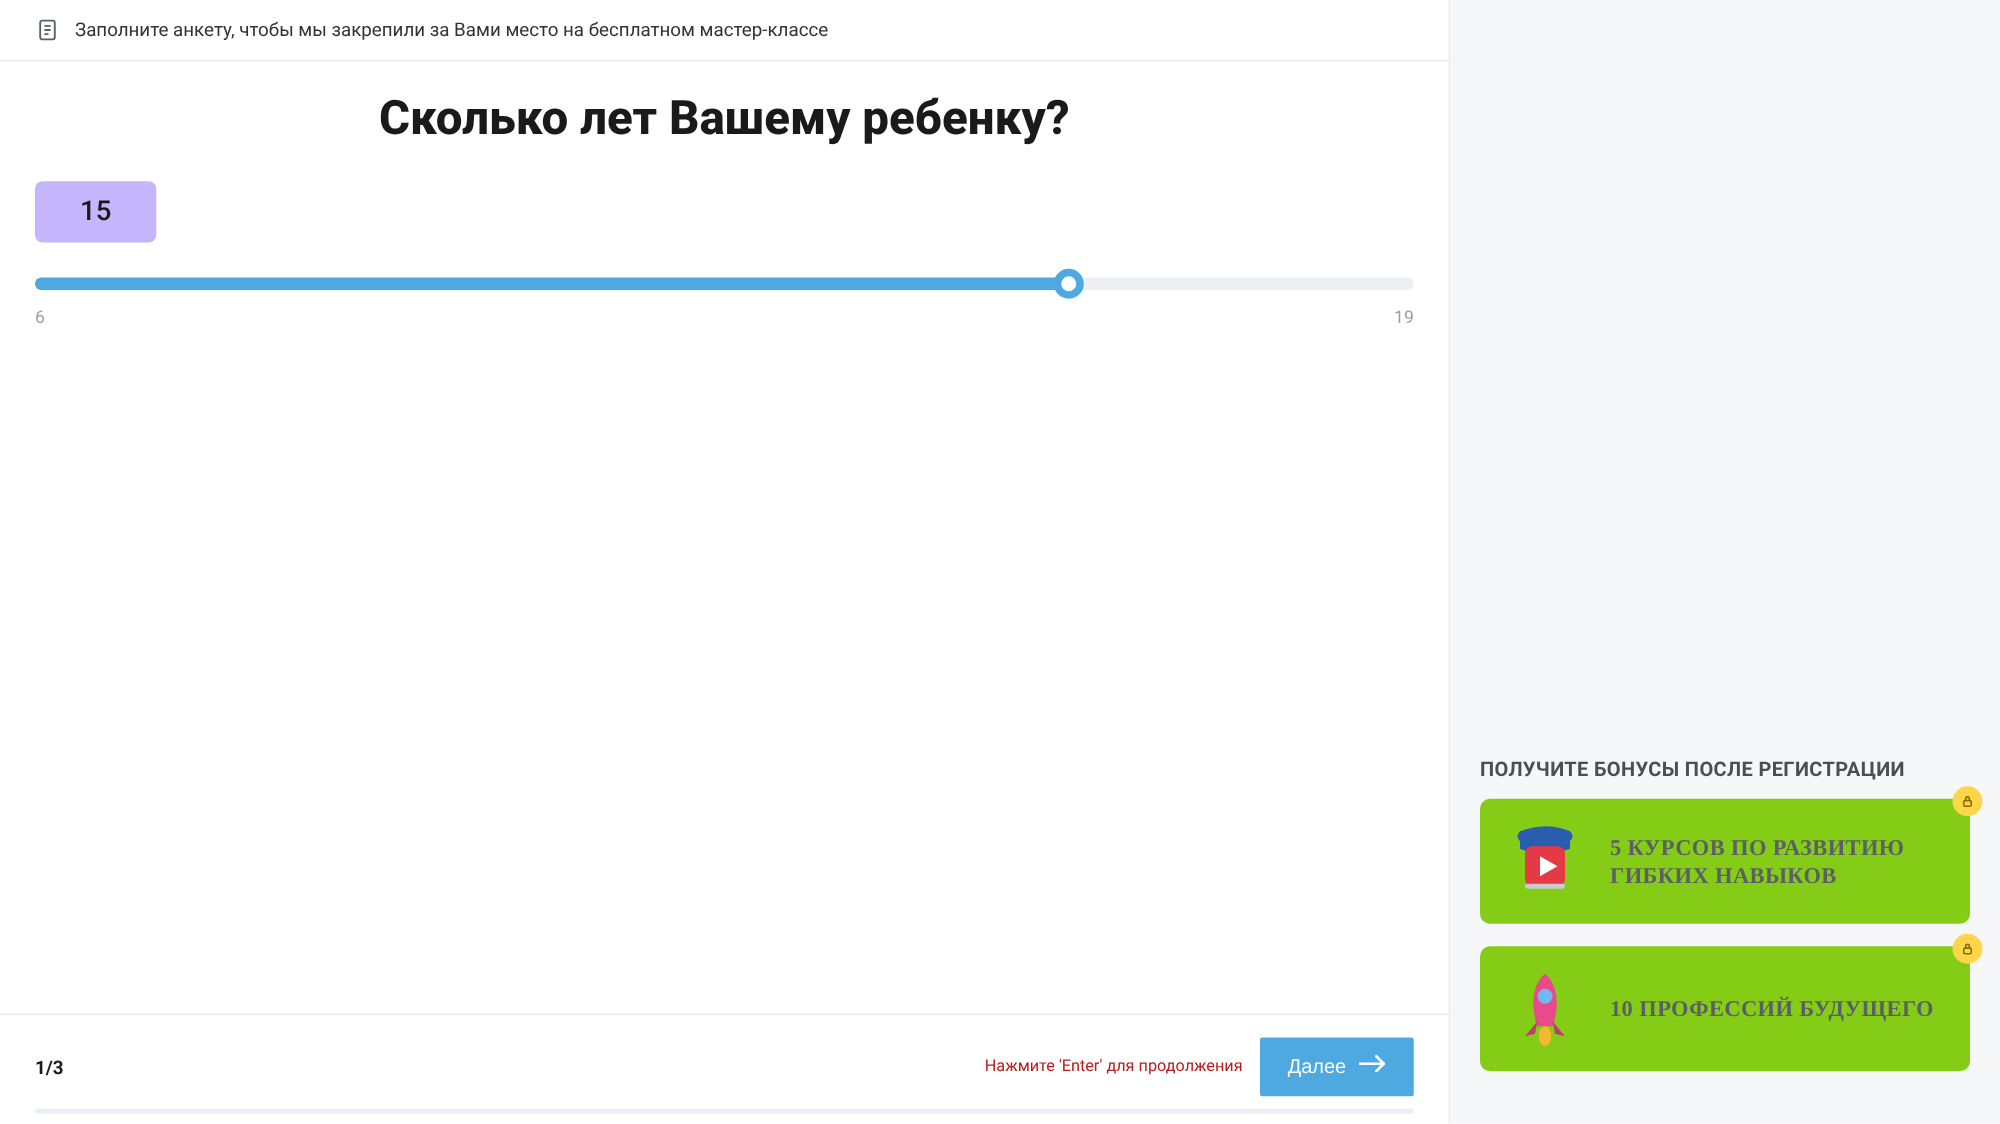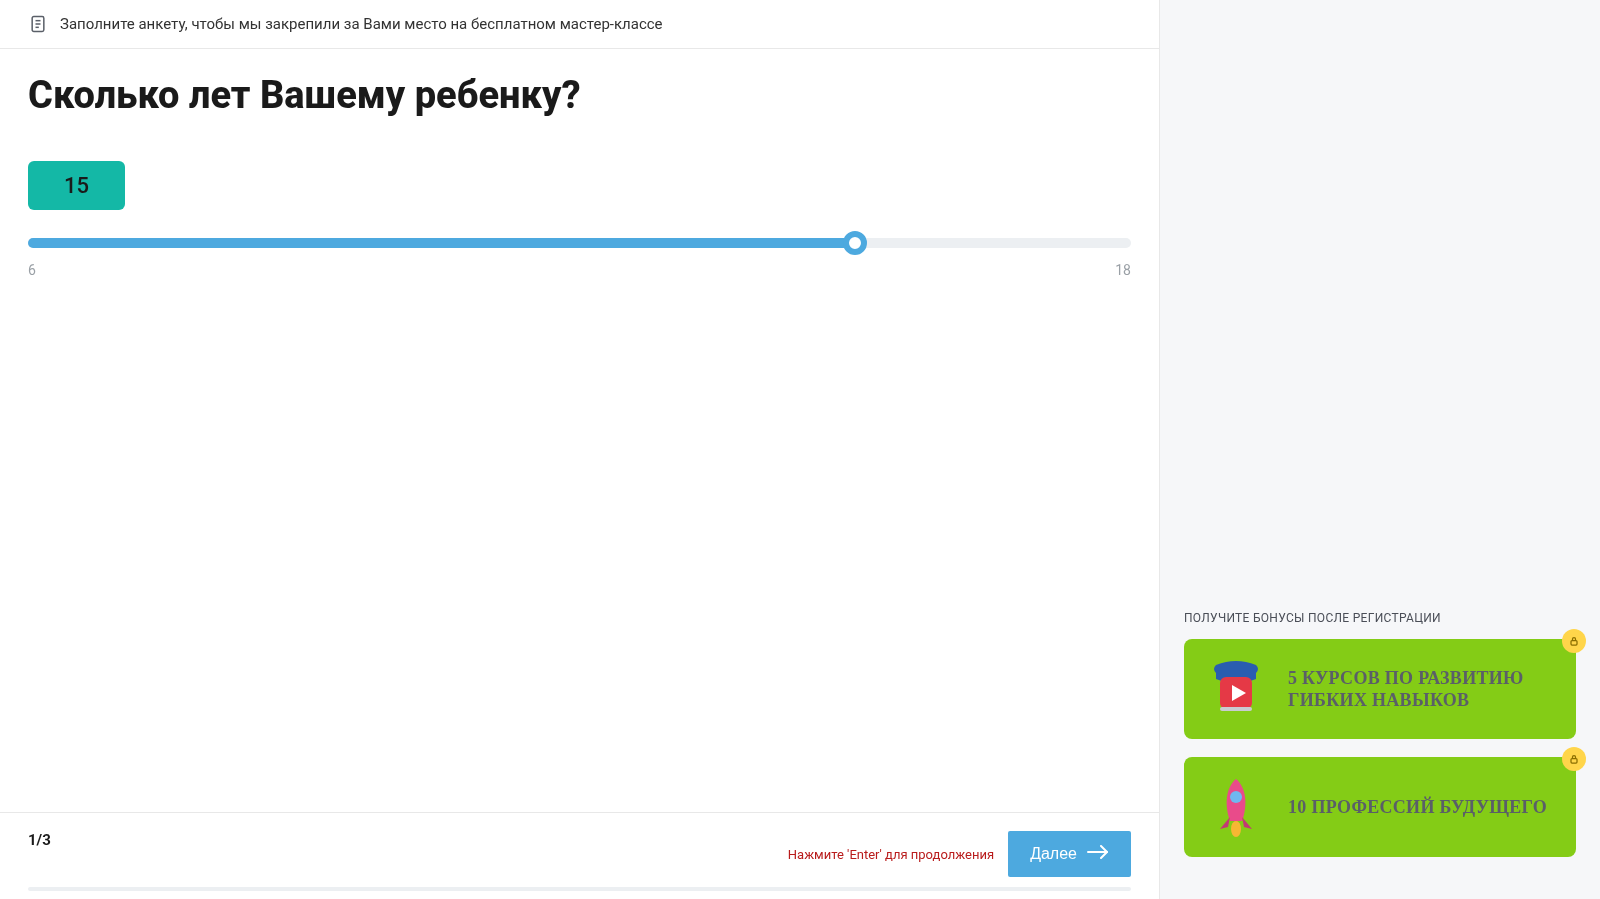--- a/index.html
+++ b/index.html
@@ -41,25 +41,26 @@
   color: #333;
 }
 .content {
   padding: 24px 28px;
   flex: 1;
 }
 .question-title {
   font-size: 38px;
   font-weight: 800;
   color: #1a1a1a;
-  margin-bottom: 44px;
+  margin-bottom: 28px;
+  text-align: center;
 }
 .value-box {
   display: inline-block;
-  background: #14b8a6;
+  background: #c4b5fd;
   border-radius: 6px;
   padding: 12px 36px;
   font-size: 22px;
   font-weight: 500;
   color: #1a1a1a;
   margin-bottom: 28px;
 }
 .slider-container {
   position: relative;
   width: 100%;
@@ -96,20 +97,21 @@
   margin-top: 14px;
   font-size: 14px;
   color: #9aa0a6;
 }
 .footer {
   border-top: 1px solid #e8e8e8;
   padding: 18px 28px 8px 28px;
 }
 .footer-row {
   display: flex;
+  align-items: center;
   justify-content: space-between;
   gap: 0;
   margin-bottom: 10px;
 }
 .step-counter {
   font-size: 15px;
   font-weight: 700;
   color: #1a1a1a;
 }
 .footer-right {
@@ -149,22 +151,22 @@
   width: 440px;
   background: #f6f7f9;
   display: flex;
   flex-direction: column;
   padding: 24px;
 }
 .sidebar-spacer {
   flex: 1;
 }
 .bonus-title {
-  font-size: 12px;
-  font-weight: 400;
+  font-size: 16px;
+  font-weight: 700;
   color: #4a4e57;
   letter-spacing: 0.3px;
   margin-bottom: 14px;
 }
 .bonus-card {
   background: #84cc16;
   border-radius: 8px;
   padding: 16px 18px;
   display: flex;
   align-items: center;
@@ -224,21 +226,21 @@
       <div class="value-box">15</div>
 
       <div class="slider-container">
         <div class="slider-track">
           <div class="slider-fill" id="slider-fill" style="width: 75%;"></div>
           <div class="slider-thumb" id="slider-thumb" style="left: 75%;"></div>
         </div>
       </div>
       <div class="slider-labels">
         <span>6</span>
-        <span>18</span>
+        <span>19</span>
       </div>
     </div>
 
     <div class="footer">
       <div class="footer-row">
         <div class="step-counter">1/3</div>
         <div class="footer-right">
           <span class="enter-hint">Нажмите 'Enter' для продолжения</span>
           <button class="next-button">
             <span>Далее</span>

